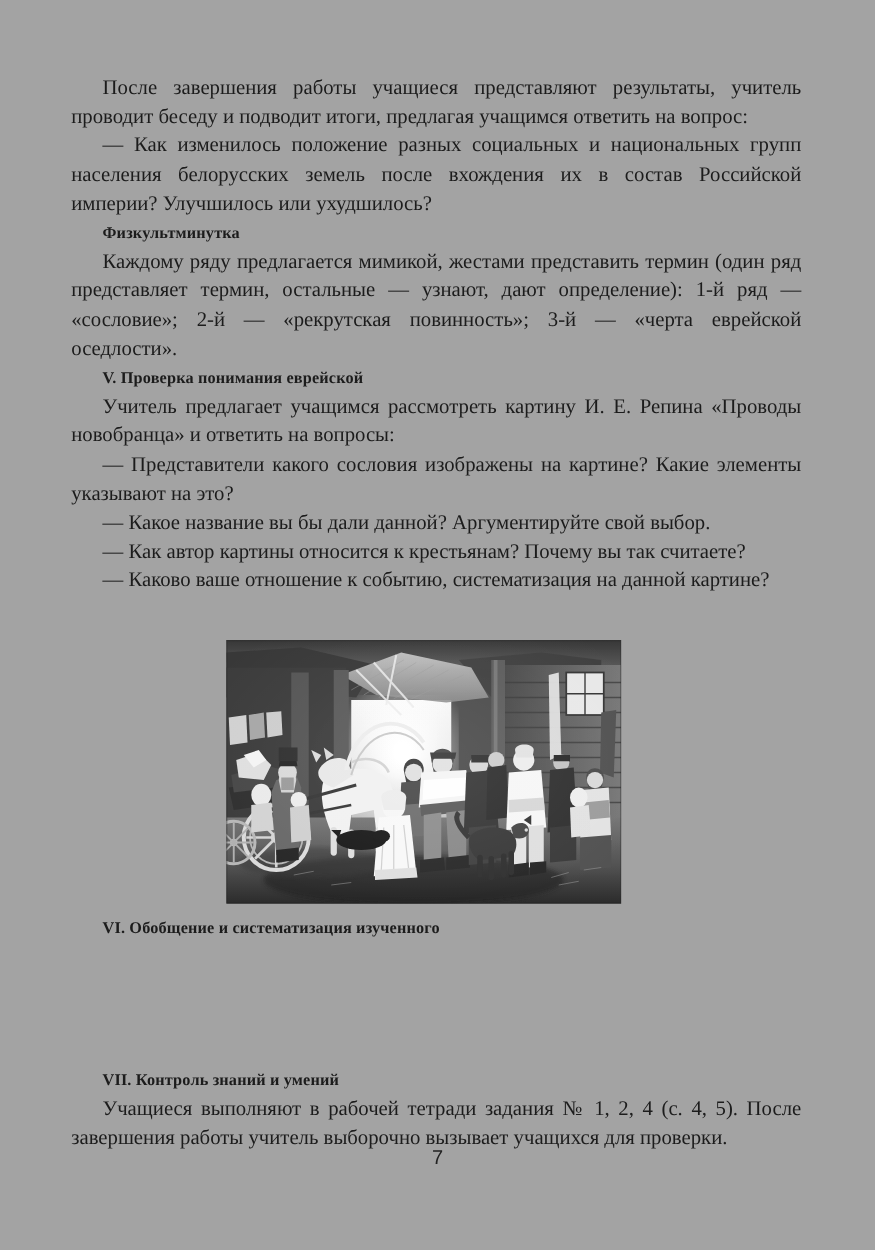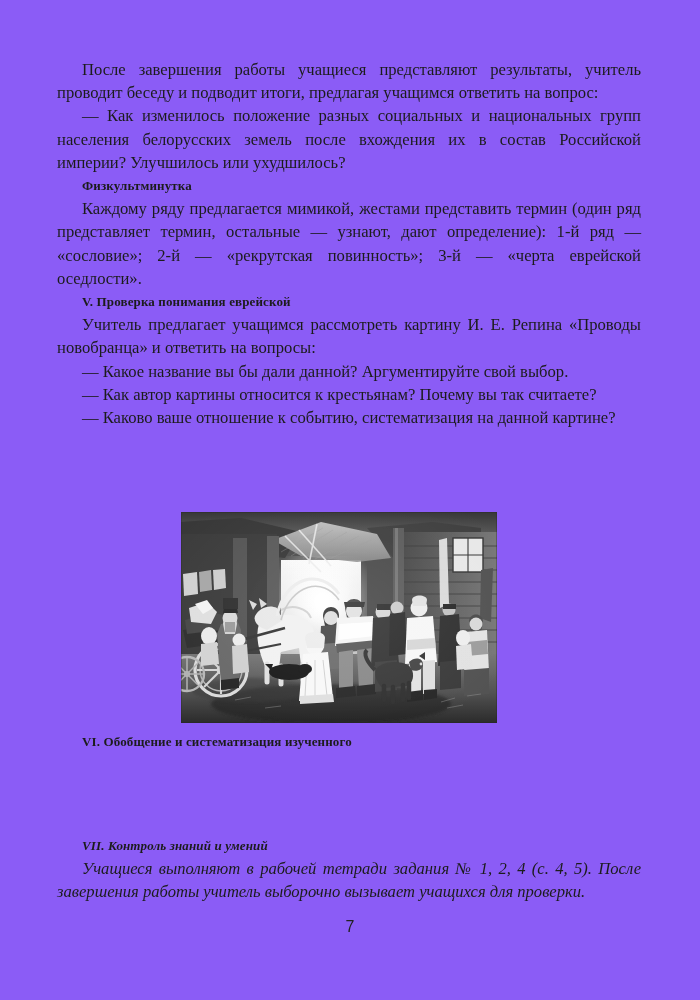--- a/index.html
+++ b/index.html
@@ -17,21 +17,21 @@
     color: #1c1c1c;
     -webkit-font-smoothing: antialiased;
   }
 
   .page {
     position: absolute;
     left: 0;
     top: 0;
     width: 700px;
     height: 1000px;
-    background: #8b5cf6;
+    background: #a3a3a3;
   }
 
   .text-column {
     position: absolute;
     left: 57px;
     top: 58px;
     width: 584px;
   }
 
   p.body-par {
@@ -82,41 +82,42 @@
     left: 0;
     top: 918px;
     width: 700px;
     text-align: center;
     font-size: 16px;
     font-family: "Liberation Sans", "DejaVu Sans", sans-serif;
     color: #222;
   }
 
   .block-vi  { position: absolute; left: 57px; top: 730px; width: 584px; }
-  .block-vii { position: absolute; left: 57px; top: 834px; width: 584px; font-style: italic; }
+  .block-vii { position: absolute; left: 57px; top: 852px; width: 584px; }
 </style>
 </head>
 <body>
 
 <div class="page">
 
   <div class="text-column">
 
     <p class="body-par">После завершения работы учащиеся представляют результаты, учитель проводит беседу и подводит итоги, предлагая учащимся ответить на вопрос:</p>
 
     <p class="body-par dash-par">— Как изменилось положение разных социальных и национальных групп населения белорусских земель после вхождения их в состав Российской империи? Улучшилось или ухудшилось?</p>
 
     <h2 class="section-head">Физкультминутка</h2>
 
     <p class="body-par">Каждому ряду предлагается мимикой, жестами представить термин (один ряд представляет термин, остальные — узнают, дают определение): 1-й ряд — «сословие»; 2-й — «рекрутская повинность»; 3-й — «черта еврейской оседлости».</p>
 
     <h2 class="section-head">V. Проверка понимания еврейской</h2>
 
     <p class="body-par">Учитель предлагает учащимся рассмотреть картину И. Е. Репина «Проводы новобранца» и ответить на вопросы:</p>
 
+    <p class="body-par dash-par">— Представители какого сословия изображены на картине? Какие элементы указывают на это?</p>
 
     <p class="body-par dash-par">— Какое название вы бы дали данной? Аргументируйте свой выбор.</p>
 
     <p class="body-par dash-par">— Как автор картины относится к крестьянам? Почему вы так считаете?</p>
 
     <p class="body-par dash-par">— Каково ваше отношение к событию, систематизация на данной картине?</p>
 
   </div>
 
   <figure class="figure" style="margin:0;">

